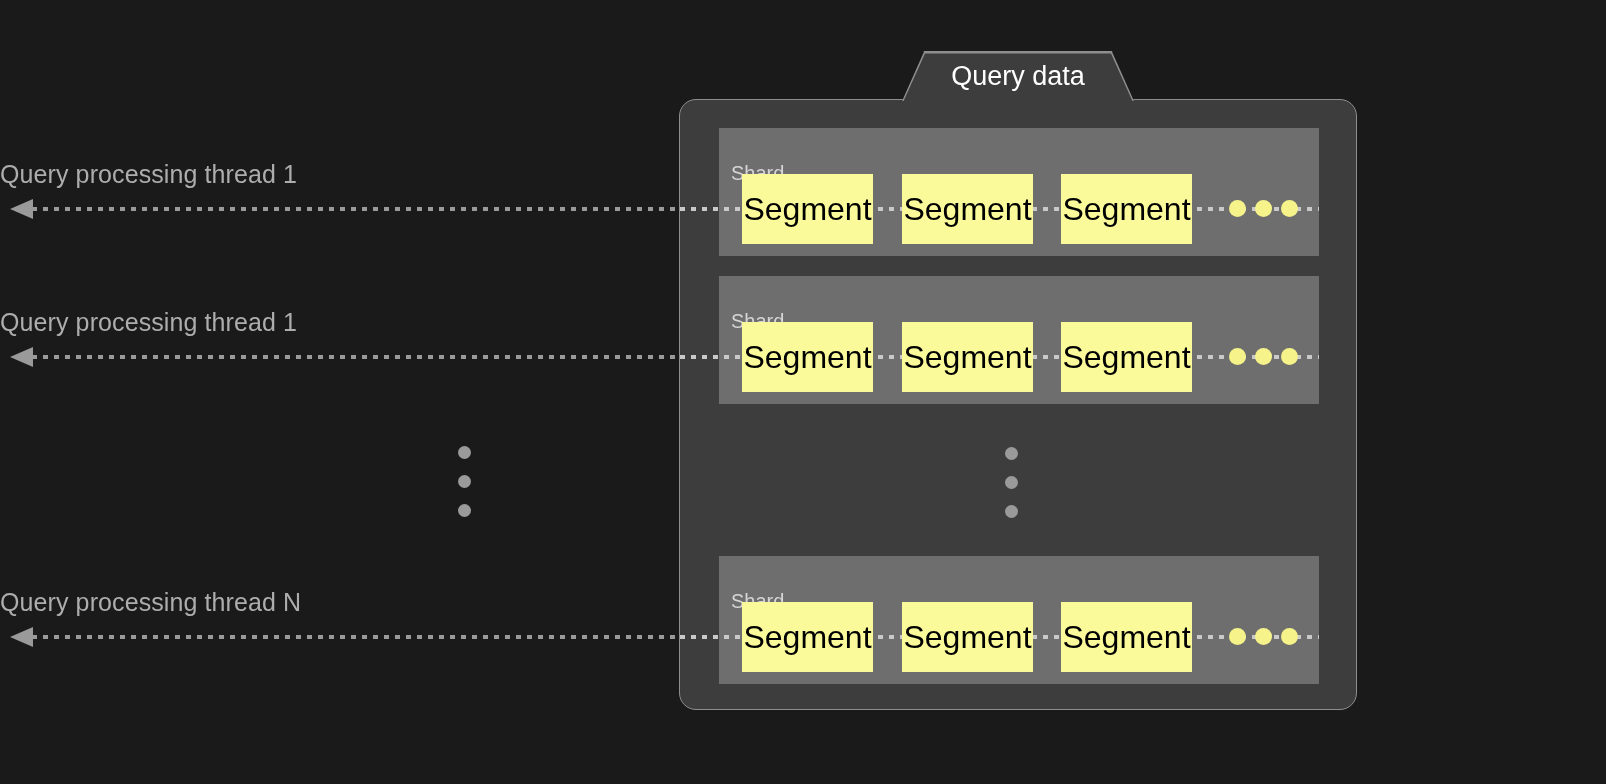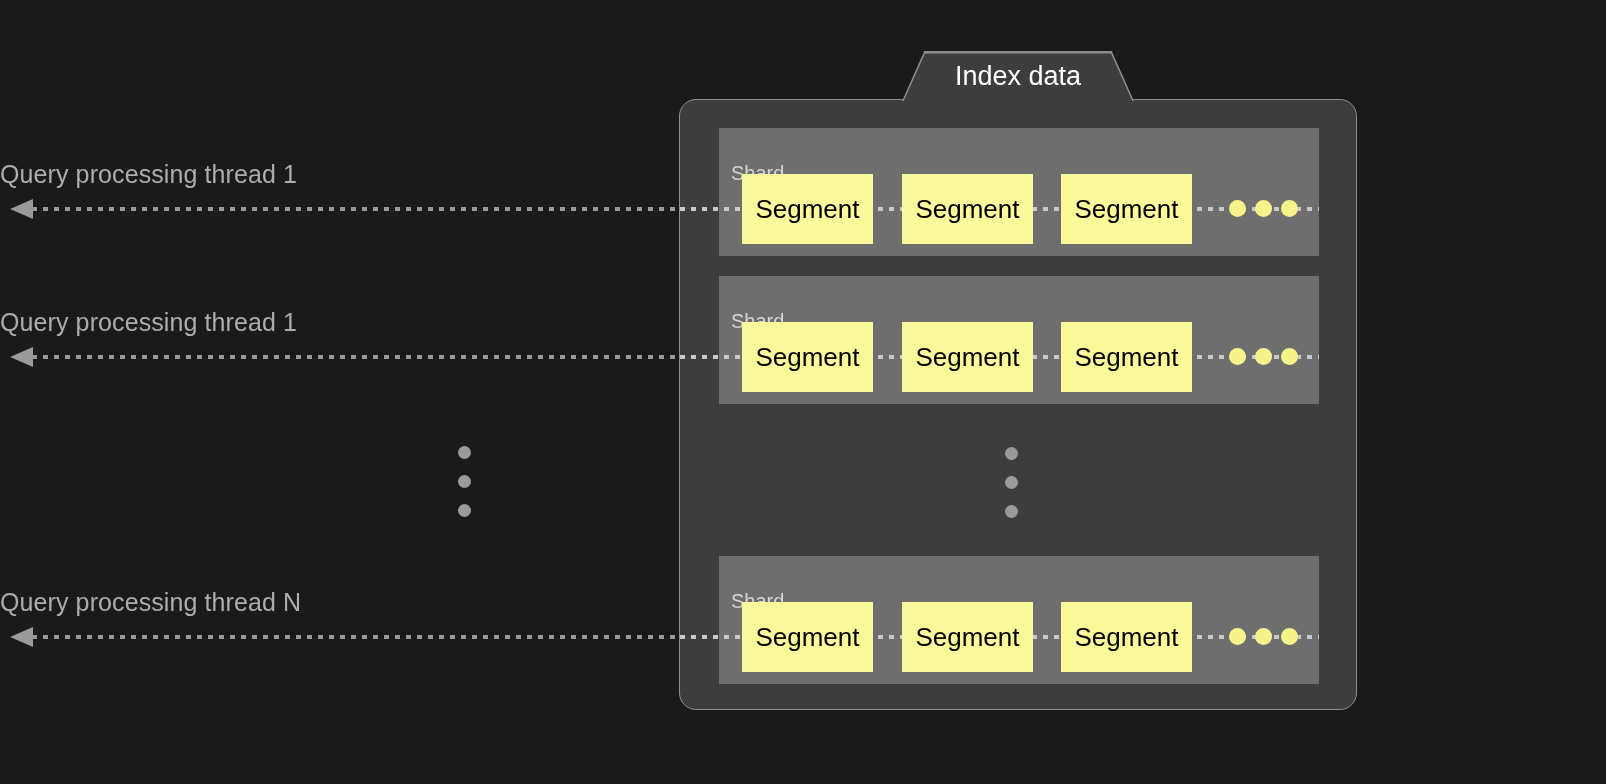--- a/index.html
+++ b/index.html
@@ -161,21 +161,21 @@
     background-size: 11px 4px;
     background-repeat: repeat-x;
   }
   .segment {
     position: absolute;
     top: 0;
     width: 131px;
     height: 70px;
     background: #fbfa9a;
     color: #000000;
-    font-size: 26px;
+    font-size: 32px;
     display: flex;
     align-items: center;
     justify-content: center;
     white-space: nowrap;
   }
   .segment.s0 { left: 23px; }
   .segment.s1 { left: 183px; }
   .segment.s2 { left: 342px; }
 
   .seg-dots {
@@ -281,16 +281,16 @@
           <span></span>
           <span></span>
           <span></span>
         </div>
       </div>
     </div>
 
   </div>
 
   <div id="index-title-tab">
-    <span class="index-title-text">Index data</span>
+    <span class="index-title-text">Query data</span>
   </div>
 
 </div>
 
 </body></html>

